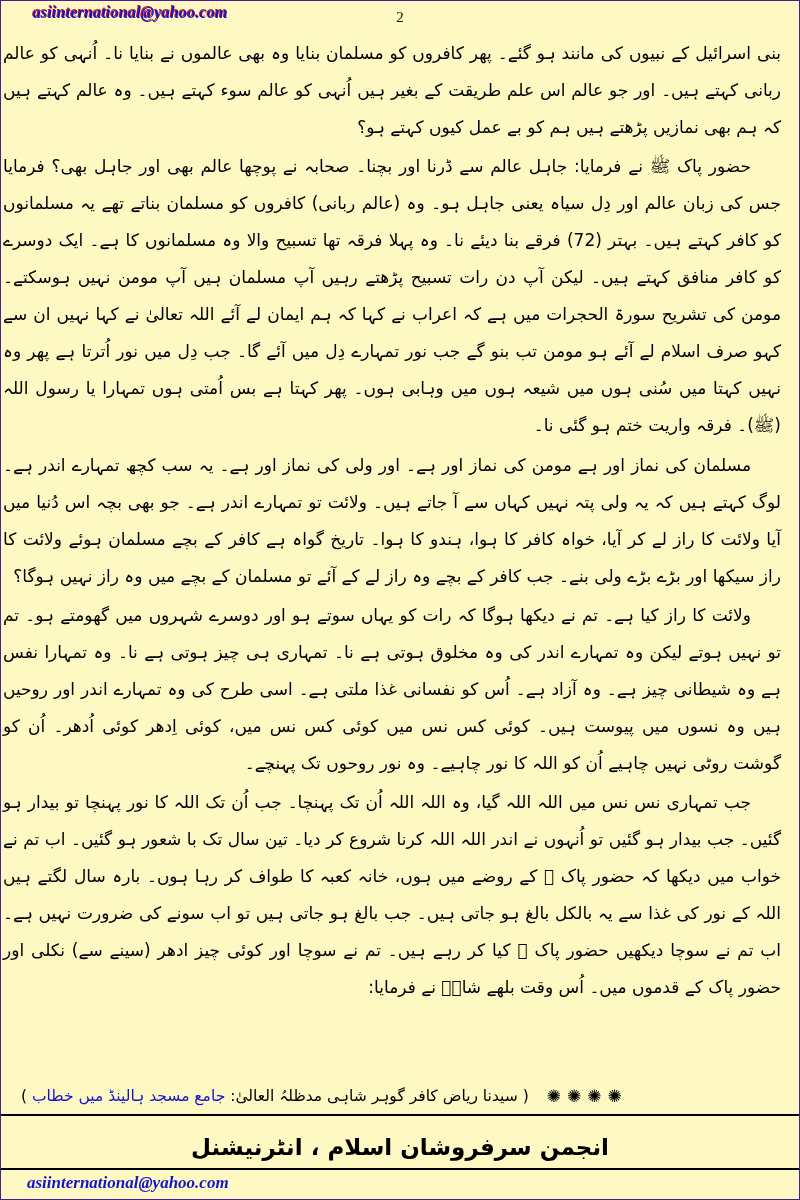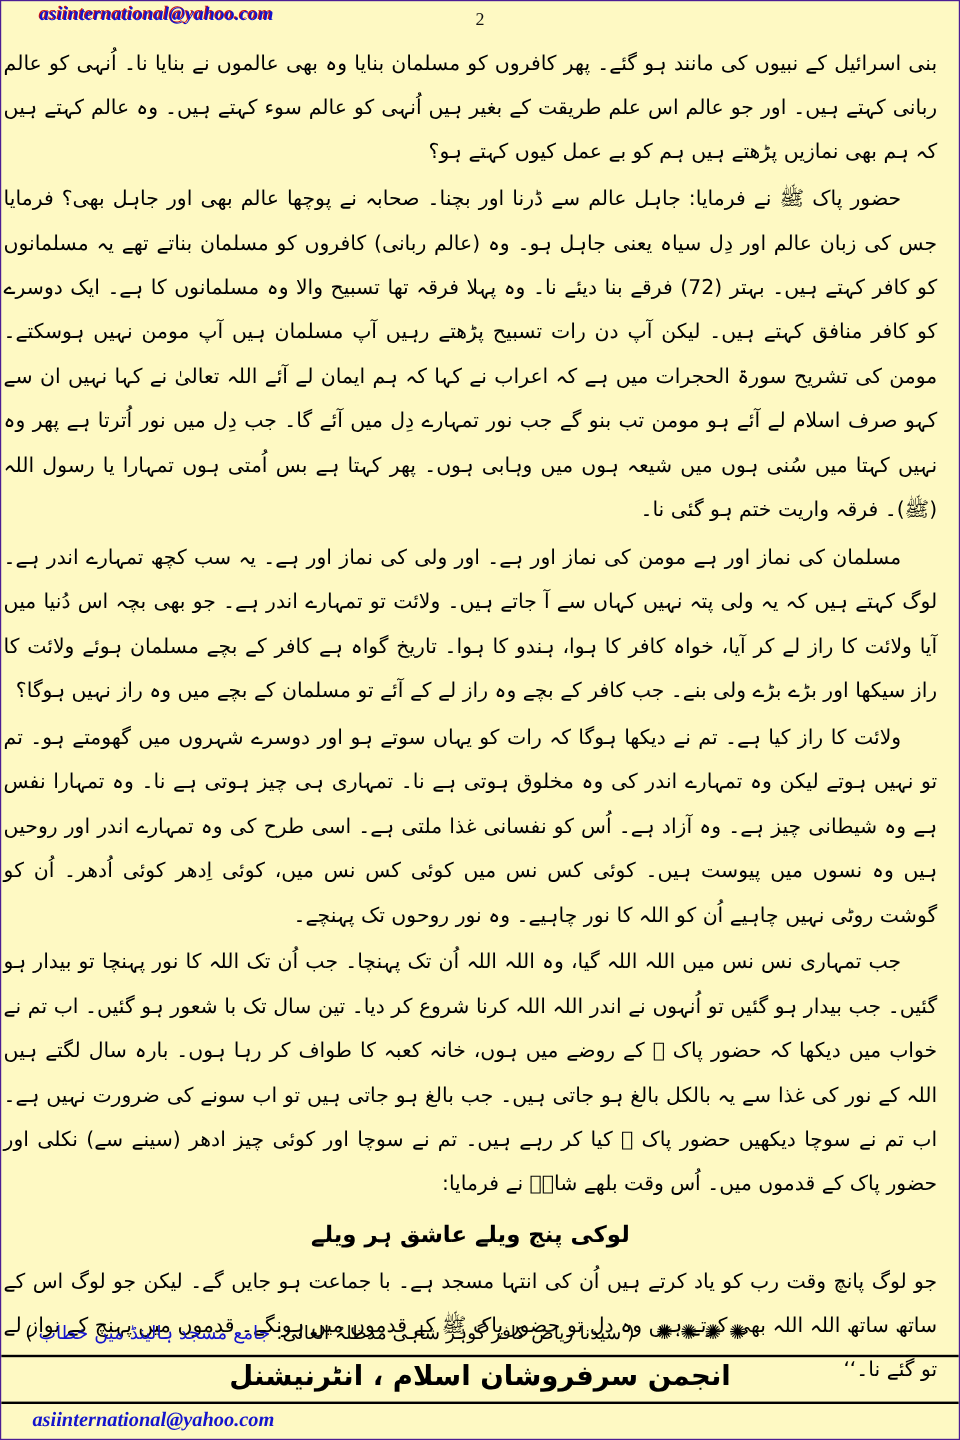--- a/index.html
+++ b/index.html
@@ -51,21 +51,21 @@
   .ornaments{font-size:17px;letter-spacing:6px;color:#000;white-space:nowrap;}
   .attr-text{direction:rtl;font-size:15.5px;white-space:nowrap;}
   .attr-text .blue{color:#1414cc;}
   .banner{
     border-top:2px solid #000;
     border-bottom:2px solid #000;
     text-align:center;
     font-weight:bold;
     font-size:23px;
     line-height:1.35;
-    padding:1px 0 5px 0;
+    padding:16px 0 5px 0;
     direction:rtl;
     color:#000;
   }
   .footer-row{
     display:flex;justify-content:space-between;align-items:baseline;
     padding:3px 26px 0 26px;
     font-family:"Liberation Serif","DejaVu Serif",serif;
     font-style:italic;font-weight:bold;font-size:17px;
     color:#1414cc;
   }
@@ -81,24 +81,22 @@
   <div class="page-num">2</div>
 
   <div class="body-text">
     <p class="para">بنی اسرائیل کے نبیوں کی مانند ہو گئے۔ پھر کافروں کو مسلمان بنایا وہ بھی عالموں نے بنایا نا۔ اُنہی کو عالم ربانی کہتے ہیں۔ اور جو عالم اس علم طریقت کے بغیر ہیں اُنہی کو عالم سوء کہتے ہیں۔ وہ عالم کہتے ہیں کہ ہم بھی نمازیں پڑھتے ہیں ہم کو بے عمل کیوں کہتے ہو؟</p>
     <p class="para indent">حضور پاک ﷺ نے فرمایا: جاہل عالم سے ڈرنا اور بچنا۔ صحابہ نے پوچھا عالم بھی اور جاہل بھی؟ فرمایا جس کی زبان عالم اور دِل سیاہ یعنی جاہل ہو۔ وہ (عالم ربانی) کافروں کو مسلمان بناتے تھے یہ مسلمانوں کو کافر کہتے ہیں۔ بہتر (72) فرقے بنا دیئے نا۔ وہ پہلا فرقہ تھا تسبیح والا وہ مسلمانوں کا ہے۔ ایک دوسرے کو کافر منافق کہتے ہیں۔ لیکن آپ دن رات تسبیح پڑھتے رہیں آپ مسلمان ہیں آپ مومن نہیں ہوسکتے۔ مومن کی تشریح سورۃ الحجرات میں ہے کہ اعراب نے کہا کہ ہم ایمان لے آئے اللہ تعالیٰ نے کہا نہیں ان سے کہو صرف اسلام لے آئے ہو مومن تب بنو گے جب نور تمہارے دِل میں آئے گا۔ جب دِل میں نور اُترتا ہے پھر وہ نہیں کہتا میں سُنی ہوں میں شیعہ ہوں میں وہابی ہوں۔ پھر کہتا ہے بس اُمتی ہوں تمہارا یا رسول اللہ (ﷺ)۔ فرقہ واریت ختم ہو گئی نا۔</p>
     <p class="para indent">مسلمان کی نماز اور ہے مومن کی نماز اور ہے۔ اور ولی کی نماز اور ہے۔ یہ سب کچھ تمہارے اندر ہے۔ لوگ کہتے ہیں کہ یہ ولی پتہ نہیں کہاں سے آ جاتے ہیں۔ ولائت تو تمہارے اندر ہے۔ جو بھی بچہ اس دُنیا میں آیا ولائت کا راز لے کر آیا، خواہ کافر کا ہوا، ہندو کا ہوا۔ تاریخ گواہ ہے کافر کے بچے مسلمان ہوئے ولائت کا راز سیکھا اور بڑے بڑے ولی بنے۔ جب کافر کے بچے وہ راز لے کے آئے تو مسلمان کے بچے میں وہ راز نہیں ہوگا؟</p>
     <p class="para indent">ولائت کا راز کیا ہے۔ تم نے دیکھا ہوگا کہ رات کو یہاں سوتے ہو اور دوسرے شہروں میں گھومتے ہو۔ تم تو نہیں ہوتے لیکن وہ تمہارے اندر کی وہ مخلوق ہوتی ہے نا۔ تمہاری ہی چیز ہوتی ہے نا۔ وہ تمہارا نفس ہے وہ شیطانی چیز ہے۔ وہ آزاد ہے۔ اُس کو نفسانی غذا ملتی ہے۔ اسی طرح کی وہ تمہارے اندر اور روحیں ہیں وہ نسوں میں پیوست ہیں۔ کوئی کس نس میں کوئی کس نس میں، کوئی اِدھر کوئی اُدھر۔ اُن کو گوشت روٹی نہیں چاہیے اُن کو اللہ کا نور چاہیے۔ وہ نور روحوں تک پہنچے۔</p>
     <p class="para indent">جب تمہاری نس نس میں اللہ اللہ گیا، وہ اللہ اللہ اُن تک پہنچا۔ جب اُن تک اللہ کا نور پہنچا تو بیدار ہو گئیں۔ جب بیدار ہو گئیں تو اُنہوں نے اندر اللہ اللہ کرنا شروع کر دیا۔ تین سال تک با شعور ہو گئیں۔ اب تم نے خواب میں دیکھا کہ حضور پاک ﷺ کے روضے میں ہوں، خانہ کعبہ کا طواف کر رہا ہوں۔ بارہ سال لگتے ہیں اللہ کے نور کی غذا سے یہ بالکل بالغ ہو جاتی ہیں۔ جب بالغ ہو جاتی ہیں تو اب سونے کی ضرورت نہیں ہے۔ اب تم نے سوچا دیکھیں حضور پاک ﷺ کیا کر رہے ہیں۔ تم نے سوچا اور کوئی چیز ادھر (سینے سے) نکلی اور حضور پاک کے قدموں میں۔ اُس وقت بلھے شاہؒ نے فرمایا:</p>
 
     <div class="verse">
-      <span>لوکی پنج ویلے عاشق ہر ویلے</span>
     </div>
 
-    <p class="para">جو لوگ پانچ وقت رب کو یاد کرتے ہیں اُن کی انتہا مسجد ہے۔ با جماعت ہو جایں گے۔ لیکن جو لوگ اس کے ساتھ ساتھ اللہ اللہ بھی کرتے ہیں وہ دل تو حضور پاک ﷺ کے قدموں میں ہونگے۔ قدموں میں پہنچ کے نواز لے تو گئے نا۔‘‘</p>
   </div>
 
   <div class="bottom">
 
     <div class="attr-row">
       <span class="ornaments">✺✺✺✺</span>
       <span class="attr-text">
         <span>( سیدنا ریاض کافر گوہر شاہی مدظلہُ العالیٰ: </span><span class="blue">جامع مسجد ہالینڈ میں خطاب</span><span> )</span>
       </span>
     </div>

